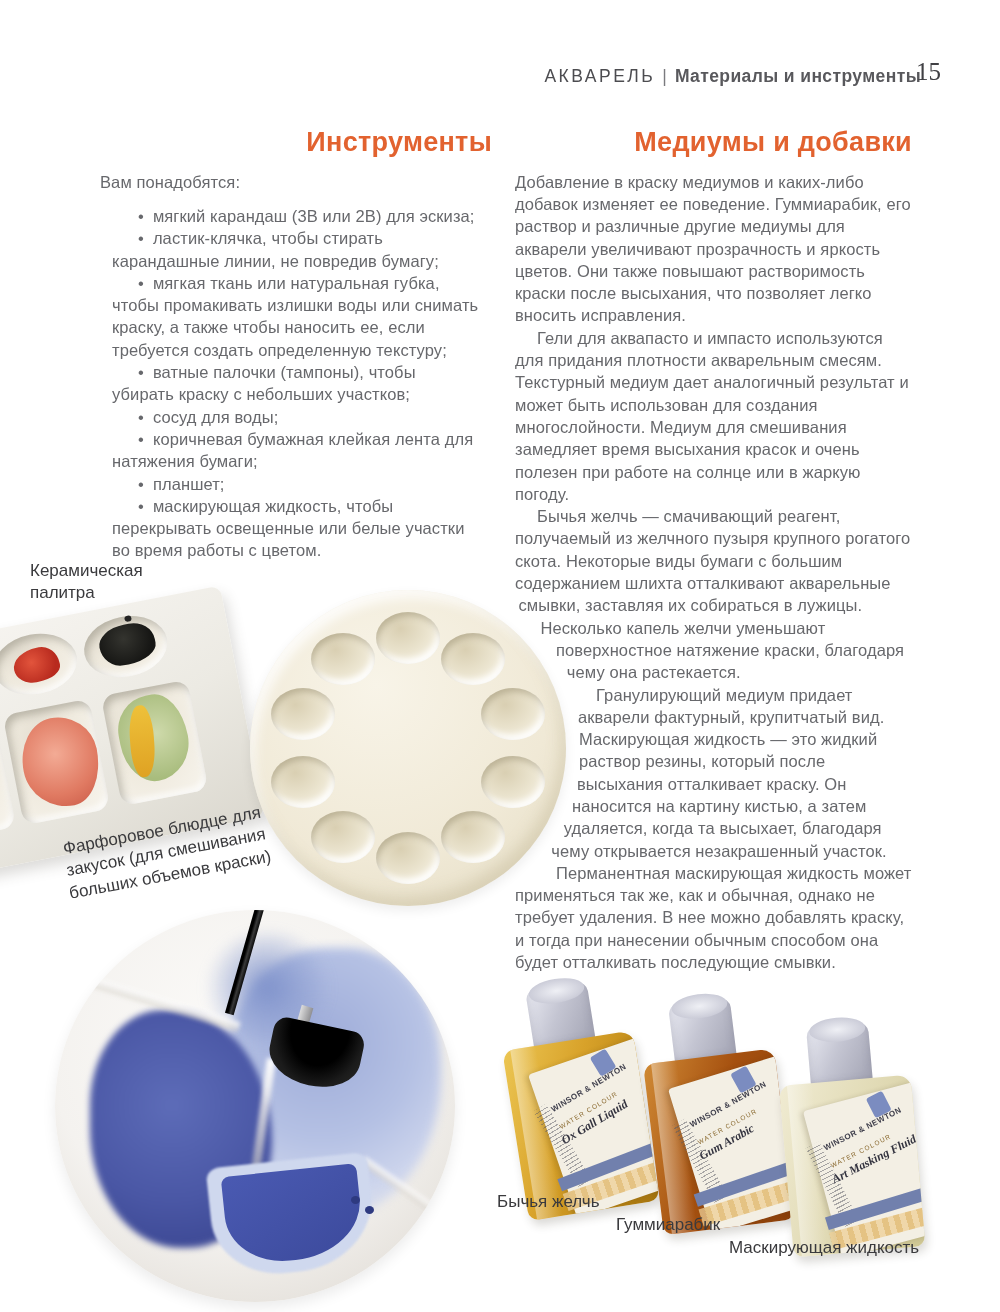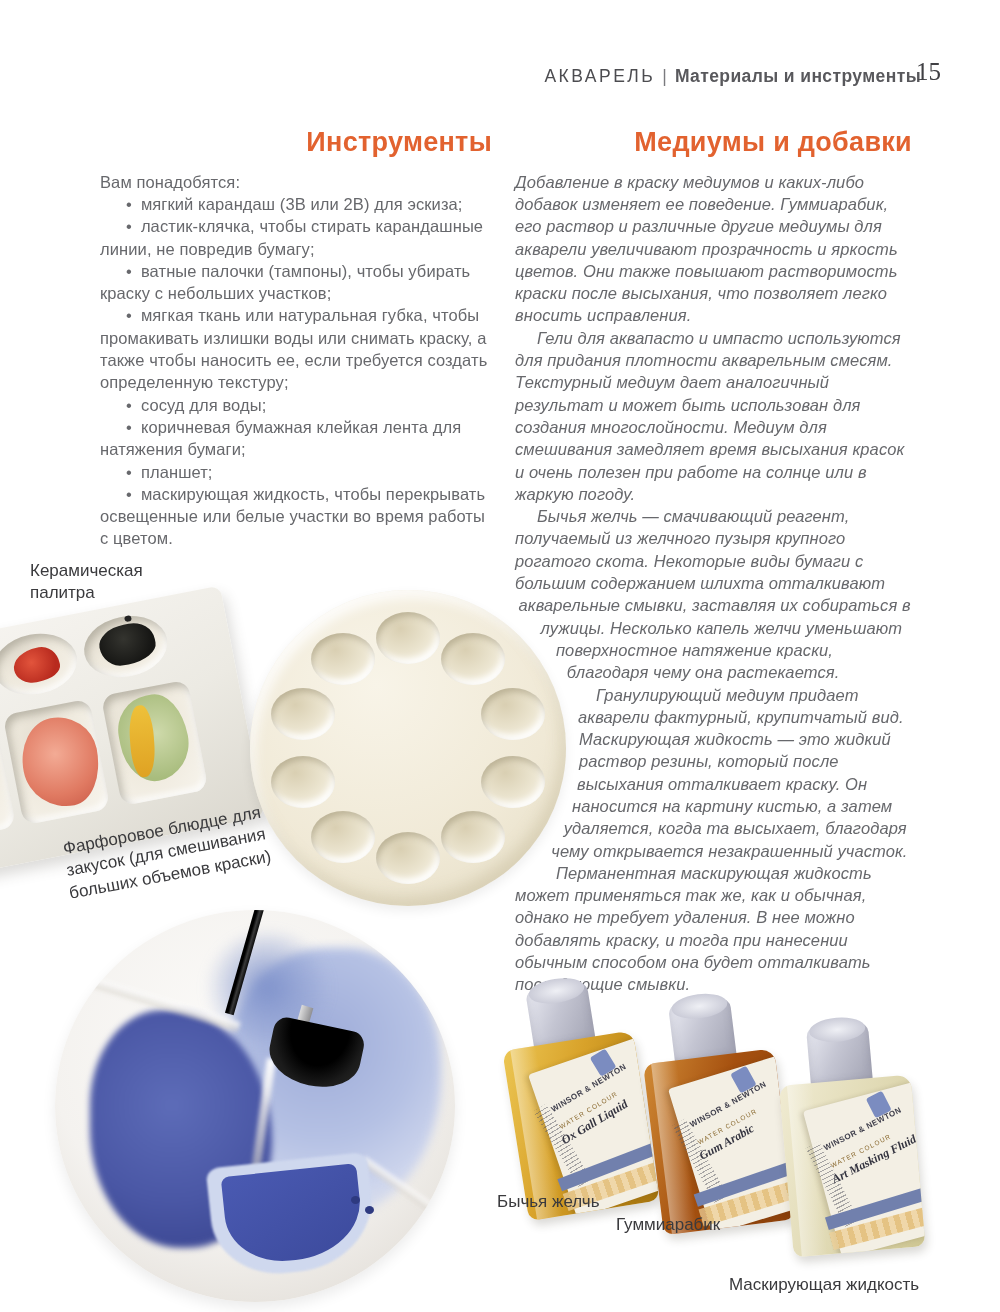--- a/index.html
+++ b/index.html
@@ -15,35 +15,35 @@
   .runhead .chap{font-weight:700;letter-spacing:.4px;color:#58585c;}
   .pagenum{position:absolute;top:58px;left:916px;width:50px;font-family:"Liberation Serif","DejaVu Serif",serif;
            font-size:25px;color:#404044;}
 
   
   .col{position:absolute;top:128px;color:#67686c;font-size:16.5px;line-height:22.3px;letter-spacing:.1px;}
   .col h1{margin:0 0 13px 0;font-size:27px;line-height:1.1;font-weight:700;color:#e2622f;letter-spacing:.3px;text-align:right;}
   .col-left{left:100px;width:392px;}
   .col-right{left:515px;width:397px;}
   .col p{margin:0;}
-  ul.tools{margin:0;padding:0;list-style:none;}
+  ul.tools{margin:12px;padding:0;list-style:none;}
   ul.tools li{text-indent:26px;}
   ul.tools li::before{content:"•";margin-right:9px;}
-  .flow p{text-indent:22px;font-style:italic;}
+  .flow p{text-indent:22px;}
   .flow p.first{text-indent:0;}
   .wrap-spacer{float:left;width:80px;height:750px;
                shape-outside:circle(160px at -106px 576px);shape-margin:10px;}
 
   
   .figlabel{position:absolute;color:#3a3a3d;font-size:17px;font-weight:500;line-height:1.32;}
   .lbl-ceramic{left:30px;top:560px;width:170px;text-align:left;}
   .lbl-dish{left:42px;top:842px;width:240px;text-align:center;transform:rotate(-10.5deg);transform-origin:left top;}
   .lbl-b1{left:497px;top:1191px;}
   .lbl-b2{left:616px;top:1214px;}
-  .lbl-b3{left:729px;top:1274px;}
+  .lbl-b3{left:729px;top:1237px;}
 
   
   .ceramic{position:absolute;left:-55px;top:612px;width:300px;height:235px;transform:rotate(-11deg);
            background:linear-gradient(160deg,#f7f5f1 0%,#eceae3 55%,#dbd8cf 100%);
            border-radius:10px;box-shadow:3px 8px 14px rgba(60,55,45,.18);}
   .cwell{position:absolute;background:radial-gradient(ellipse at 38% 32%,#e3ddd0 0%,#efeade 45%,#f8f5ee 100%);
          box-shadow:inset 3px 5px 8px rgba(120,115,100,.45),inset -2px -4px 6px rgba(255,255,255,.9);}
   .cwell.oval{width:84px;height:60px;top:12px;border-radius:50%;}
   .cwell.sq{width:88px;height:112px;top:86px;border-radius:14px;}
   .blob{position:absolute;}
@@ -145,22 +145,22 @@
     <span class="book">АКВАРЕЛЬ</span><span class="sep">|</span><span class="chap">Материалы и инструменты</span>
   </div>
   <div class="pagenum">15</div>
 
   <section class="col col-left">
     <h1>Инструменты</h1>
     <p>Вам понадобятся:</p>
     <ul class="tools">
       <li>мягкий карандаш (3В или 2В) для эскиза;</li>
       <li>ластик-клячка, чтобы стирать карандашные линии, не повредив бумагу;</li>
+      <li>мягкая ткань или натуральная губка, чтобы промакивать излишки воды или снимать краску, а также чтобы наносить ее, если требуется создать определенную текстуру;</li>
       <li>ватные палочки (тампоны), чтобы убирать краску с небольших участков;</li>
-      <li>мягкая ткань или натуральная губка, чтобы промакивать излишки воды или снимать краску, а также чтобы наносить ее, если требуется создать определенную текстуру;</li>
       <li>сосуд для воды;</li>
       <li>коричневая бумажная клейкая лента для натяжения бумаги;</li>
       <li>планшет;</li>
       <li>маскирующая жидкость, чтобы перекрывать освещенные или белые участки во время работы с цветом.</li>
     </ul>
   </section>
 
   <section class="col col-right">
     <h1>Медиумы и добавки</h1>
     <div class="flow">

